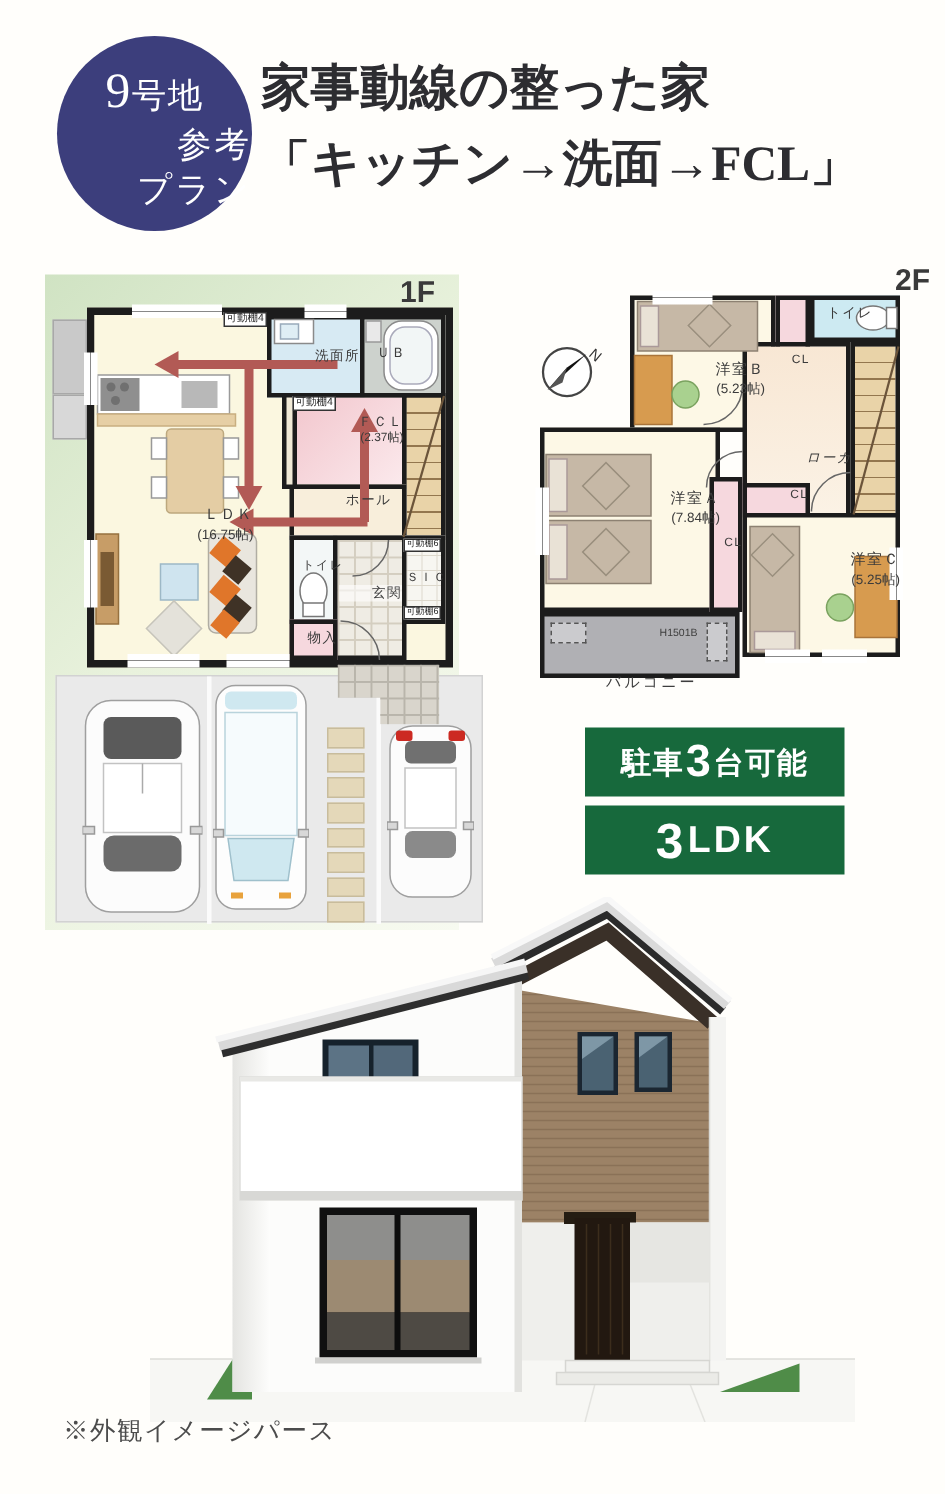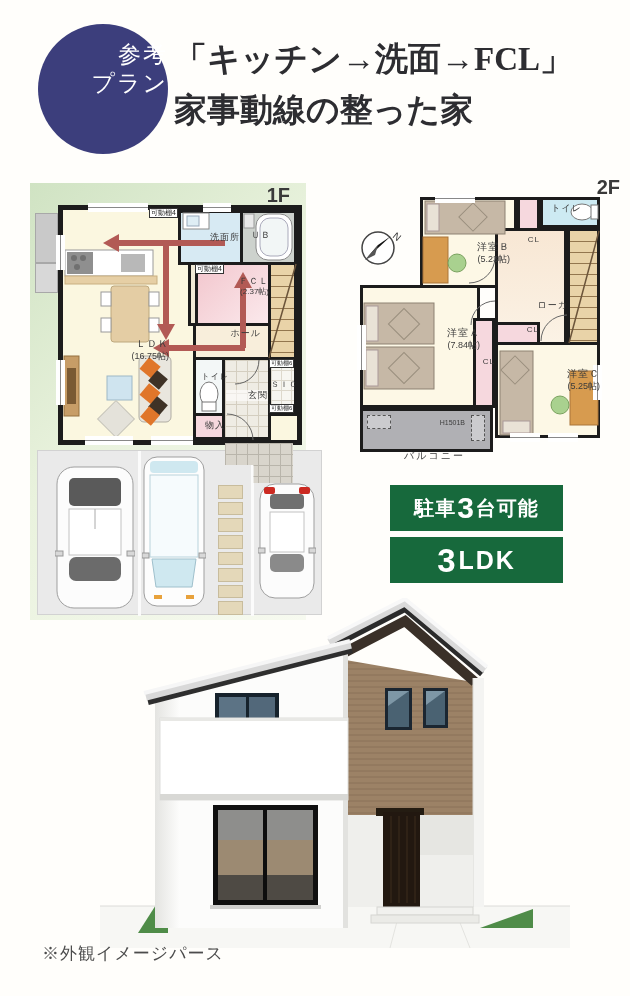--- a/index.html
+++ b/index.html
@@ -60,26 +60,27 @@
   .gbadge2 .big{font-size:33px;margin-right:1px;line-height:1;}
 
   .caption{position:absolute;left:42px;top:942px;font-size:17px;color:#4c4c4c;letter-spacing:1px;text-align:right;}
 </style>
 </head>
 <body>
 
 <div class="page">
 
   <div class="hero-badge">
+    <div class="row1"><span class="num">9</span><span>号地</span></div>
     <div class="row">参考</div>
     <div class="row">プラン</div>
   </div>
   <div class="title">
+    <div>家事動線の整った家</div>
     <div>「キッチン→洗面→FCL」</div>
-    <div>家事動線の整った家</div>
   </div>
 
   <div class="panel1f">
     <div class="plan-label" style="right:16px;top:1px;">1F</div>
 
     <div class="utilbox" style="left:5px;top:30px;width:23px;height:50px;"></div>
     <div class="utilbox" style="left:5px;top:80px;width:23px;height:30px;background:#d8d8d8;"></div>
 
     <div class="house1f">
 
@@ -286,21 +287,21 @@
       <path d="M 150 126 A 24 24 0 0 0 126 150" fill="none" stroke="#666" stroke-width="1"></path>
       <path d="M 222 140 A 26 26 0 0 0 196 166" fill="none" stroke="#666" stroke-width="1"></path>
     </svg>
 
     <div class="rlabel" style="left:80px;top:66px;width:85px;">
       <div class="rname">洋室Ｂ</div>
       <div class="rsize">(5.23帖)</div>
     </div>
     <div class="rlabel rname" style="left:197px;top:28px;width:40px;font-size:9px;">トイレ</div>
     <div class="rlabel rname" style="left:172px;top:60px;width:23px;font-size:8px;">CL</div>
-    <div class="rlabel rname" style="left:168px;top:125px;width:55px;font-size:9px;">ローカ</div>
+    <div class="rlabel rname" style="left:168px;top:125px;width:55px;font-size:9px;font-style:italic;">ローカ</div>
     <div class="rlabel" style="left:55px;top:152px;width:80px;">
       <div class="rname">洋室Ａ</div>
       <div class="rsize">(7.84帖)</div>
     </div>
     <div class="rlabel rname" style="left:128px;top:182px;width:22px;font-size:8px;">CL</div>
     <div class="rlabel rname" style="left:152px;top:150px;width:42px;font-size:8px;">CL</div>
     <div class="rlabel" style="left:175px;top:193px;width:80px;">
       <div class="rname">洋室Ｃ</div>
       <div class="rsize">(5.25帖)</div>
     </div>

